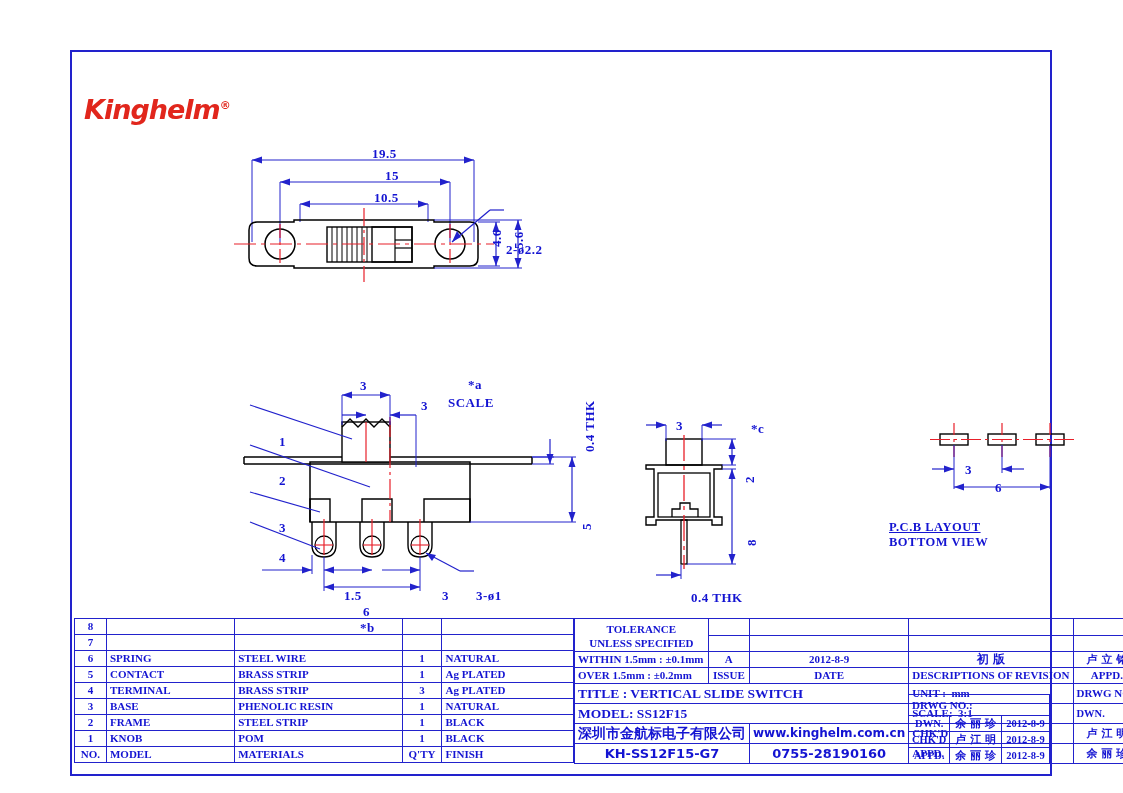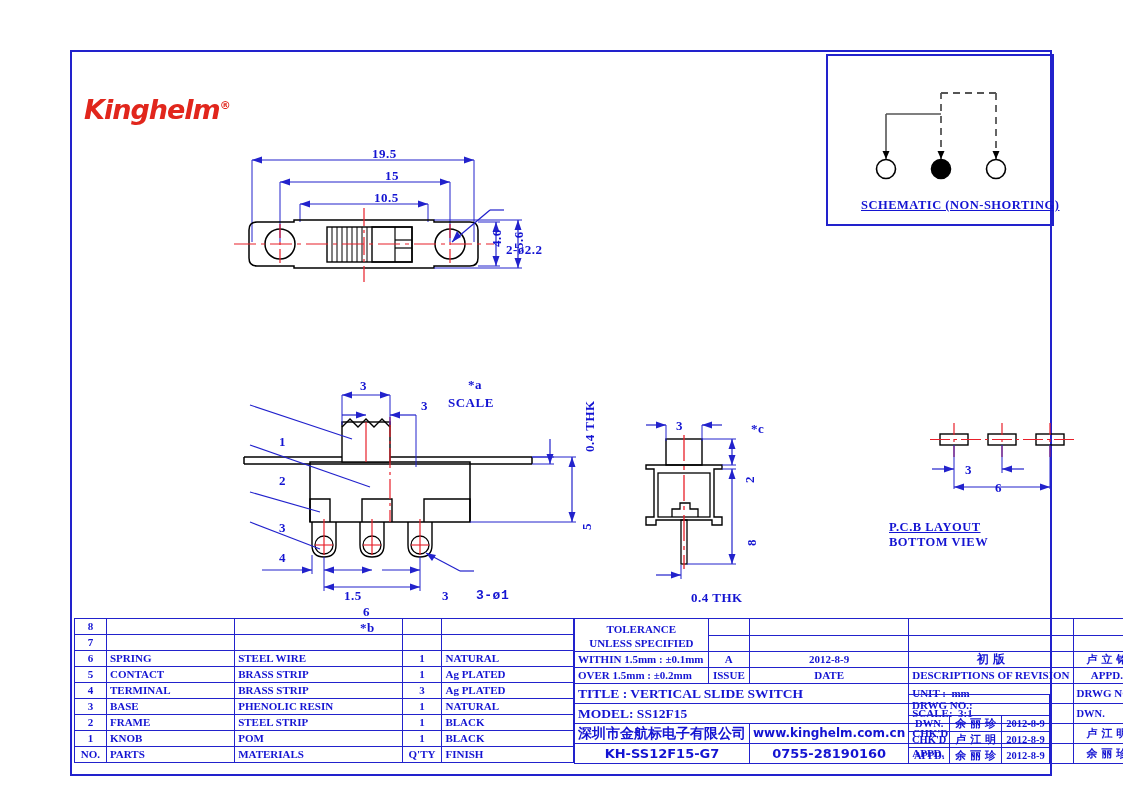--- a/index.html
+++ b/index.html
@@ -24,39 +24,20 @@
   svg{display:block;overflow:visible;}
 </style>
 </head>
 <body>
 
 <div id="sheet">
 
 
   <div id="logo"><span>Kinghelm</span><sup>®</sup></div>
 
-  <div id="schem">
-    <svg width="220" height="130" style="position:absolute;left:0;top:8px;">
-
-      <line x1="58" y1="95" x2="58" y2="50" stroke="#555" stroke-width="1.6"></line>
-      <line x1="58" y1="50" x2="113" y2="50" stroke="#555" stroke-width="1.6"></line>
-      <polygon points="58,95 54.5,87 61.5,87" fill="#000"></polygon>
-
-      <line x1="113" y1="95" x2="113" y2="29" stroke="#555" stroke-width="1.8" stroke-dasharray="7,5"></line>
-      <line x1="113" y1="29" x2="168" y2="29" stroke="#555" stroke-width="1.8" stroke-dasharray="7,5"></line>
-      <line x1="168" y1="29" x2="168" y2="95" stroke="#555" stroke-width="1.8" stroke-dasharray="7,5"></line>
-      <polygon points="113,95 109.5,87 116.5,87" fill="#000"></polygon>
-      <polygon points="168,95 164.5,87 171.5,87" fill="#000"></polygon>
-
-      <circle cx="58" cy="105" r="9.5" fill="#fff" stroke="#000" stroke-width="1.6"></circle>
-      <circle cx="113" cy="105" r="9.5" fill="#000" stroke="#000" stroke-width="1.6"></circle>
-      <circle cx="168" cy="105" r="9.5" fill="#fff" stroke="#000" stroke-width="1.6"></circle>
-    </svg>
-    <div class="txt" style="left:33px;top:142px;font-size:12.5px;text-decoration:underline;">SCHEMATIC (NON-SHORTING)</div>
-  </div>
 
   <svg width="330" height="175" style="position:absolute;left:140px;top:90px;">
 
     <line x1="40" y1="18" x2="262" y2="18" stroke="#2222cc" stroke-width="1.2"></line>
     <polygon points="40,18 50,14.5 50,21.5" fill="#2222cc"></polygon>
     <polygon points="262,18 252,14.5 252,21.5" fill="#2222cc"></polygon>
     <line x1="40" y1="18" x2="40" y2="100" stroke="#2222cc" stroke-width="1"></line>
     <line x1="262" y1="18" x2="262" y2="100" stroke="#2222cc" stroke-width="1"></line>
 
     <line x1="68" y1="40" x2="238" y2="40" stroke="#2222cc" stroke-width="1.2"></line>
@@ -210,21 +191,21 @@
   <div class="txt big" style="left:288px;top:326px;">3</div>
   <div class="txt big" style="left:349px;top:346px;">3</div>
   <div class="txt big" style="left:396px;top:325px;">*a</div>
   <div class="txt big" style="left:376px;top:343px;">SCALE</div>
   <div class="txt big" style="left:510px;top:400px;transform:rotate(-90deg);transform-origin:left top;">0.4  THK</div>
   <div class="txt big" style="left:507px;top:478px;transform:rotate(-90deg);transform-origin:left top;">5</div>
   <div class="txt big" style="left:272px;top:536px;">1.5</div>
   <div class="txt big" style="left:370px;top:536px;">3</div>
   <div class="txt big" style="left:291px;top:552px;">6</div>
   <div class="txt big" style="left:288px;top:568px;">*b</div>
-  <div class="txt big" style="left:404px;top:536px;font-family:Liberation Mono, monospace;">3-ø1</div>
+  <div class="txt big" style="left:404px;top:536px;">3-ø1</div>
 
   <svg width="160" height="180" style="position:absolute;left:548px;top:325px;">
 
     <rect x="46" y="62" width="36" height="26" fill="none" stroke="#000" stroke-width="1.4"></rect>
 
     <path d="M26,88 L26,92 L34,92 L34,140 L26,140 L26,148 L36,148 L36,143 L92,143 L92,148 L102,148 L102,140 L94,140 L94,92 L102,92 L102,88 Z" fill="none" stroke="#000" stroke-width="1.4"></path>
     <rect x="38" y="96" width="52" height="44" fill="none" stroke="#000" stroke-width="1.3"></rect>
     <path d="M52,140 L52,132 L60,132 L60,126 L70,126 L70,132 L78,132 L78,140" fill="none" stroke="#000" stroke-width="1.3"></path>
 
     <rect x="61" y="143" width="6" height="44" fill="none" stroke="#000" stroke-width="1.3"></rect>
@@ -340,21 +321,21 @@
         </tr>
       <tr>
           <td class="ctr">1</td>
           <td>KNOB</td>
           <td>POM</td>
           <td class="ctr">1</td>
           <td>BLACK</td>
         </tr>
       <tr>
           <td class="ctr">NO.</td>
-          <td>PARTS</td>
+          <td>MODEL</td>
           <td>MATERIALS</td>
           <td class="ctr">Q'TY</td>
           <td>FINISH</td>
         </tr>
     </tbody>
   </table>
 
   <table class="grid" id="titleblock" style="left:502px;top:566px;width:476px;">
     <tbody>
       <tr>

